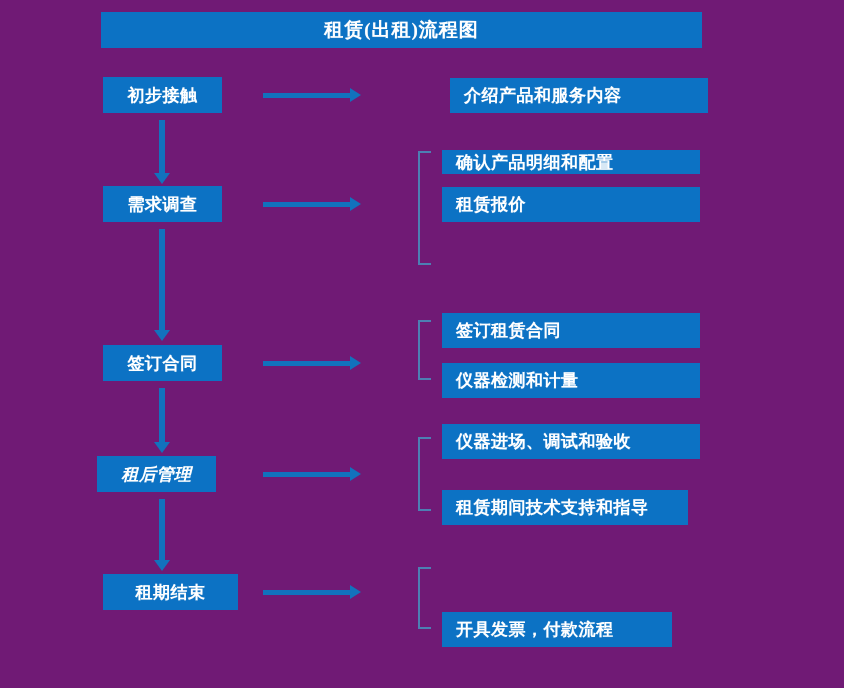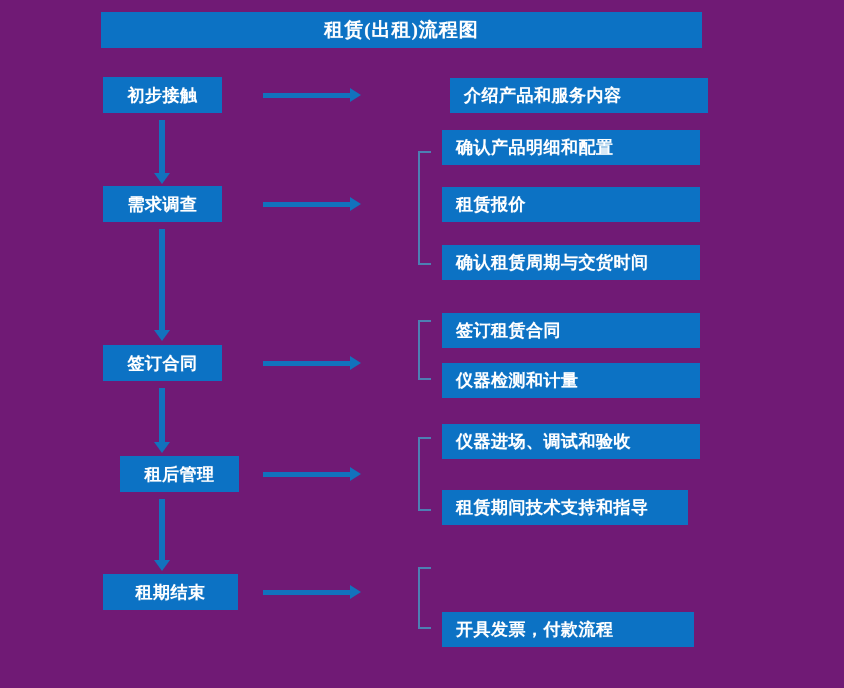--- a/index.html
+++ b/index.html
@@ -122,21 +122,21 @@
   </div>
 
   <div class="node stage" style="left:103px; top:186px; width:119px; height:36px;">
     <span>需求调查</span>
   </div>
 
   <div class="node stage" style="left:103px; top:345px; width:119px; height:36px;">
     <span>签订合同</span>
   </div>
 
-  <div class="node stage" style="left:120px; top:456px; width:119px; height:36px;">
+  <div class="node stage" style="left:97px; top:456px; width:119px; height:36px;font-style:italic;">
     <span>租后管理</span>
   </div>
 
   <div class="node stage" style="left:103px; top:574px; width:135px; height:36px;">
     <span>租期结束</span>
   </div>
 
   <div class="arrow-v" style="left:154px; top:120px; height:64px;">
     <div class="shaft" style="height:53px;"></div>
     <div class="head" style="top:53px;"></div>
@@ -187,46 +187,43 @@
   <div class="bracket" style="left:418px; top:320px; width:13px; height:60px;"></div>
 
   <div class="bracket" style="left:418px; top:437px; width:13px; height:74px;"></div>
 
   <div class="bracket" style="left:418px; top:567px; width:13px; height:62px;"></div>
 
   <div class="node task" style="left:450px; top:78px; width:258px; height:35px;">
     <span>介绍产品和服务内容</span>
   </div>
 
-  <div class="node task" style="left:442px; top:130px; width:258px; height:35px;">
+  <div class="node task" style="left:442px; top:150px; width:258px; height:24px;">
     <span>确认产品明细和配置</span>
   </div>
 
   <div class="node task" style="left:442px; top:187px; width:258px; height:35px;">
     <span>租赁报价</span>
   </div>
 
-  <div class="node task" style="left:442px; top:245px; width:258px; height:35px;">
-    <span>确认租赁周期与交货时间</span>
-  </div>
 
   <div class="node task" style="left:442px; top:313px; width:258px; height:35px;">
     <span>签订租赁合同</span>
   </div>
 
   <div class="node task" style="left:442px; top:363px; width:258px; height:35px;">
     <span>仪器检测和计量</span>
   </div>
 
   <div class="node task" style="left:442px; top:424px; width:258px; height:35px;">
     <span>仪器进场、调试和验收</span>
   </div>
 
   <div class="node task" style="left:442px; top:490px; width:246px; height:35px;">
     <span>租赁期间技术支持和指导</span>
   </div>
 
 
-  <div class="node task" style="left:442px; top:612px; width:252px; height:35px;">
+  <div class="node task" style="left:442px; top:612px; width:230px; height:35px;">
     <span>开具发票，付款流程</span>
   </div>
 
 </div>
 
 </body></html>

